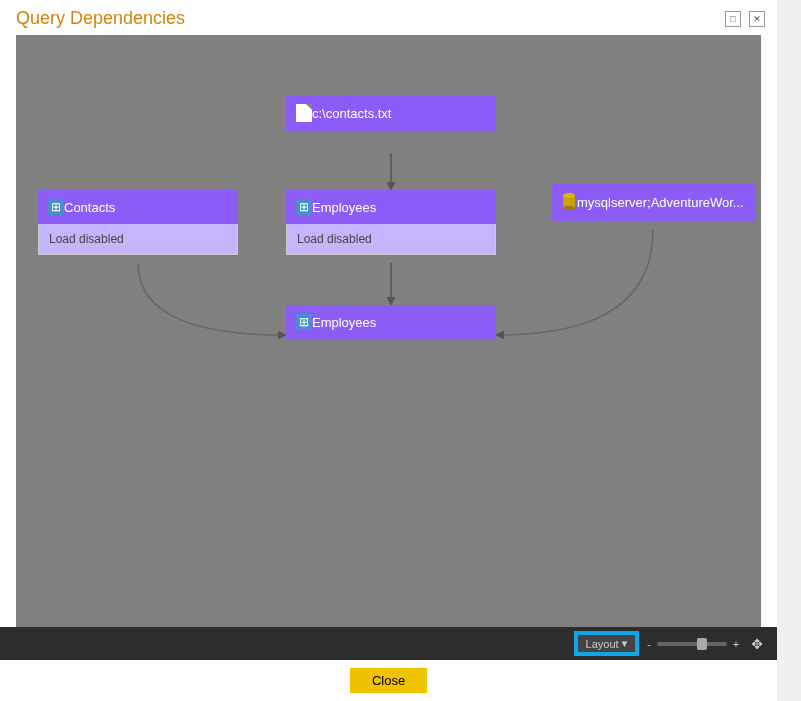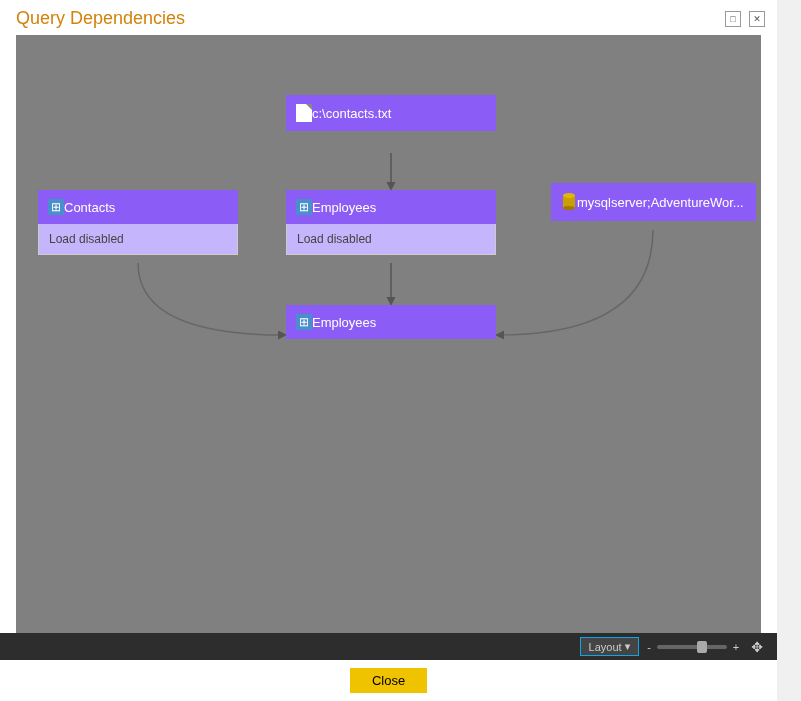--- a/index.html
+++ b/index.html
@@ -163,21 +163,21 @@
       display: flex;
       align-items: center;
       justify-content: flex-end;
       padding: 4px 10px;
       gap: 6px;
       flex-shrink: 0;
     }
 
     .layout-btn {
       background: #444;
-      border: 1px solid #0ea5e9;
+      border: 4px solid #0ea5e9;
       color: #ccc;
       padding: 2px 8px;
       font-size: 11px;
       cursor: pointer;
       display: flex;
       align-items: center;
       gap: 3px;
     }
 
     .zoom-control {

